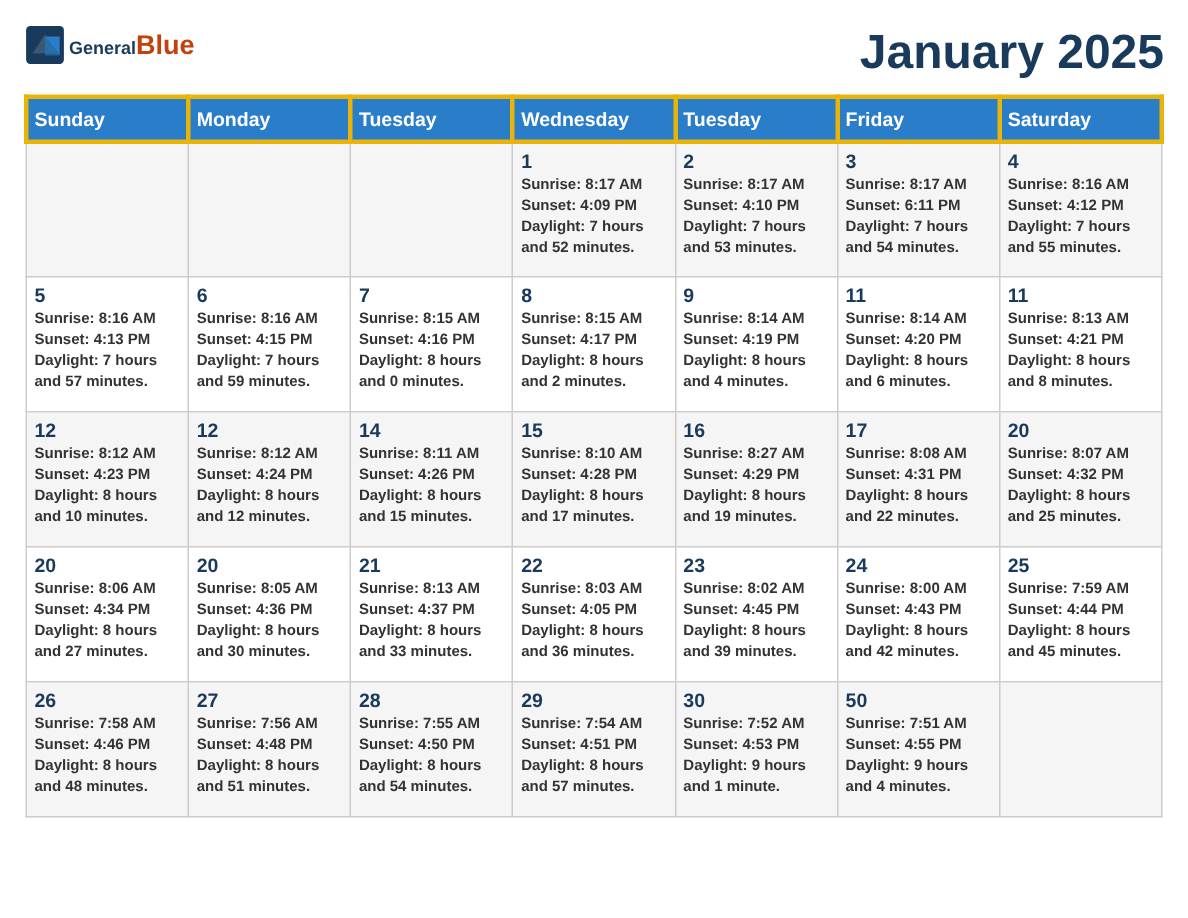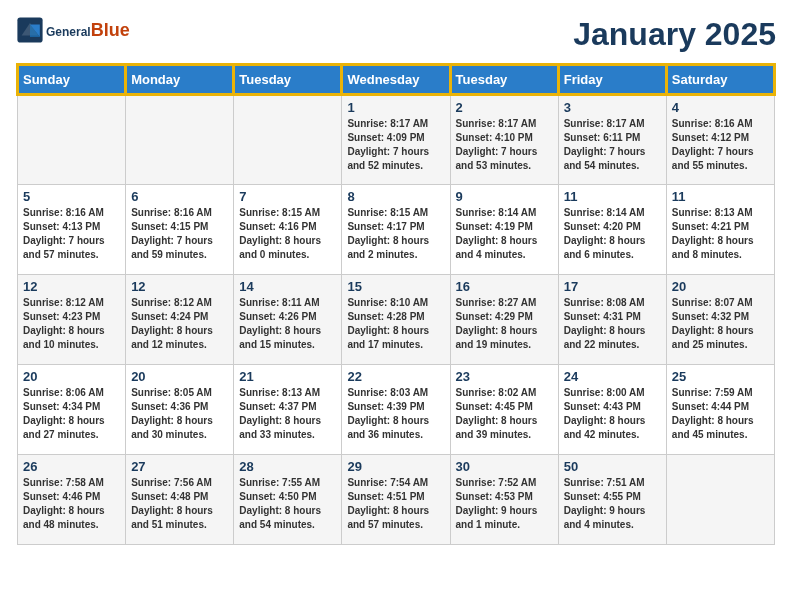--- a/index.html
+++ b/index.html
@@ -261,21 +261,21 @@
         </td>
         <td>
           <span class="day-number">21</span>
           <div class="cell-content">Sunrise: 8:13 AM
 Sunset: 4:37 PM
 Daylight: 8 hours and 33 minutes.</div>
         </td>
         <td>
           <span class="day-number">22</span>
           <div class="cell-content">Sunrise: 8:03 AM
-Sunset: 4:39 PM
+Sunset: 4:05 PM
 Daylight: 8 hours and 36 minutes.</div>
         </td>
         <td>
           <span class="day-number">23</span>
           <div class="cell-content">Sunrise: 8:02 AM
 Sunset: 4:45 PM
 Daylight: 8 hours and 39 minutes.</div>
         </td>
         <td>
           <span class="day-number">24</span>

